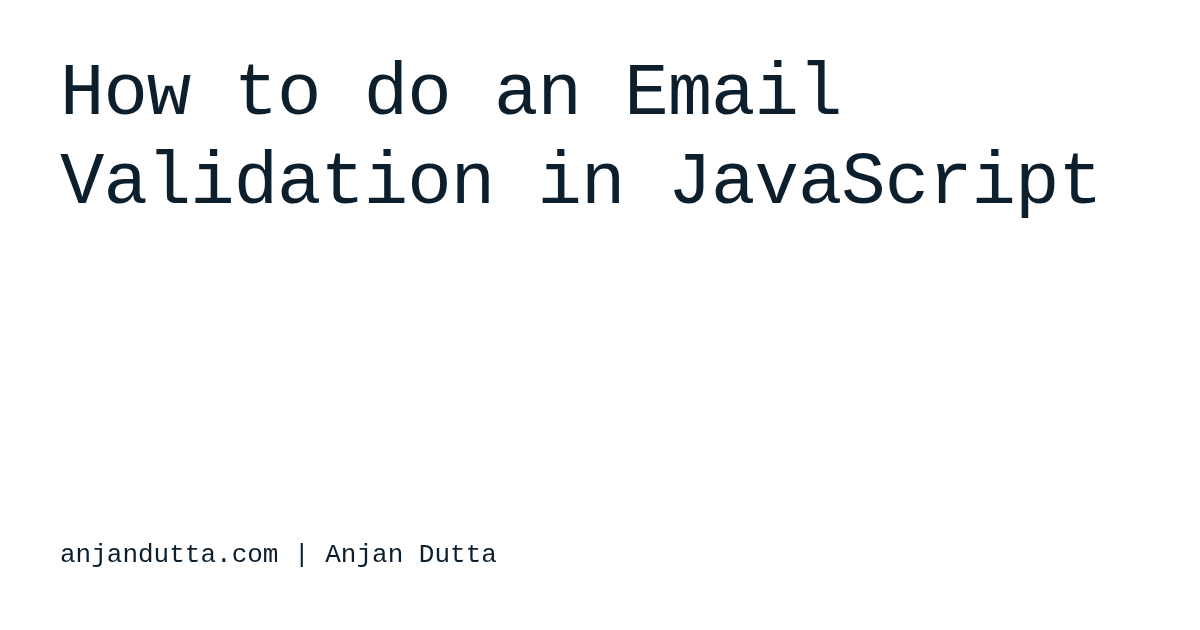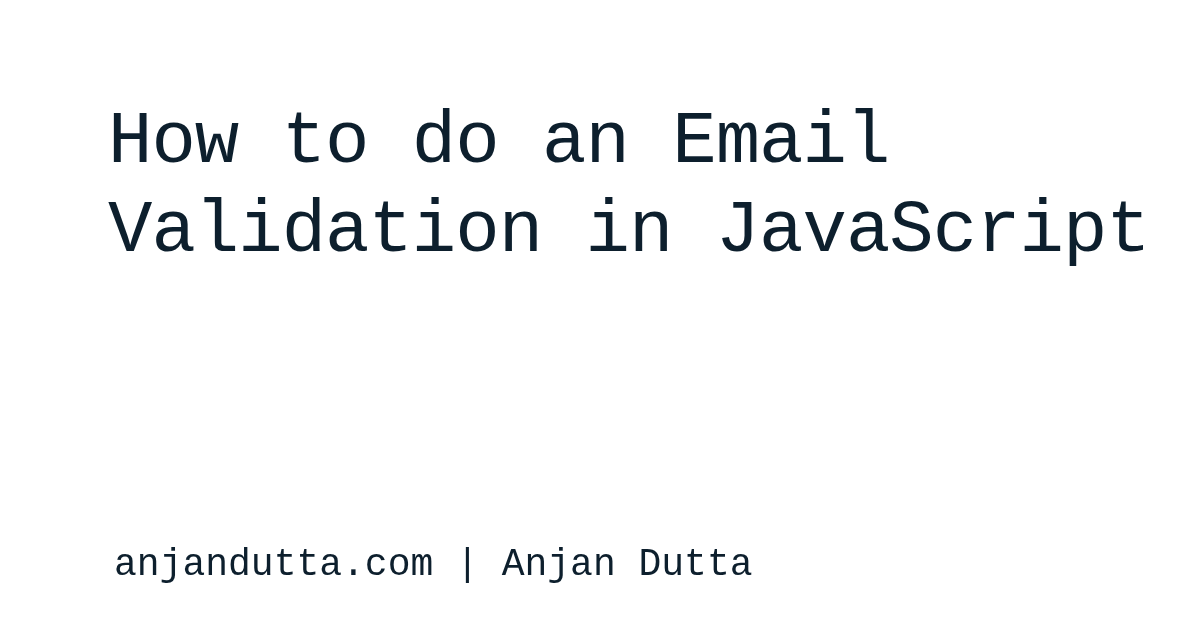--- a/index.html
+++ b/index.html
@@ -1,16 +1,16 @@
 <!DOCTYPE html>
 <html><head>
   <meta charset="utf-8">
   <style>
     * {
-      margin: 16px;
+      margin: 0;
       padding: 0;
       box-sizing: border-box;
     }
     body {
       width: 1200px;
       height: 630px;
       background: #ffffff;
       font-family: "SF Mono", "Monaco", "Consolas", "Courier New", monospace;
       color: #0d1f2d;
       position: relative;
@@ -18,22 +18,22 @@
     }
     .title {
       font-size: 74px;
       line-height: 1.2;
       font-weight: 500;
       letter-spacing: -1px;
     }
     .byline {
       position: absolute;
       bottom: 60px;
-      left: 66px;
-      font-size: 38px;
+      left: 60px;
+      font-size: 26px;
       font-weight: 400;
     }
   </style>
 </head>
 <body>
 
 <h1 class="title">How to do an Email Validation in JavaScript</h1>
 <div class="byline">anjandutta.com | Anjan Dutta</div>
 
 </body></html>

